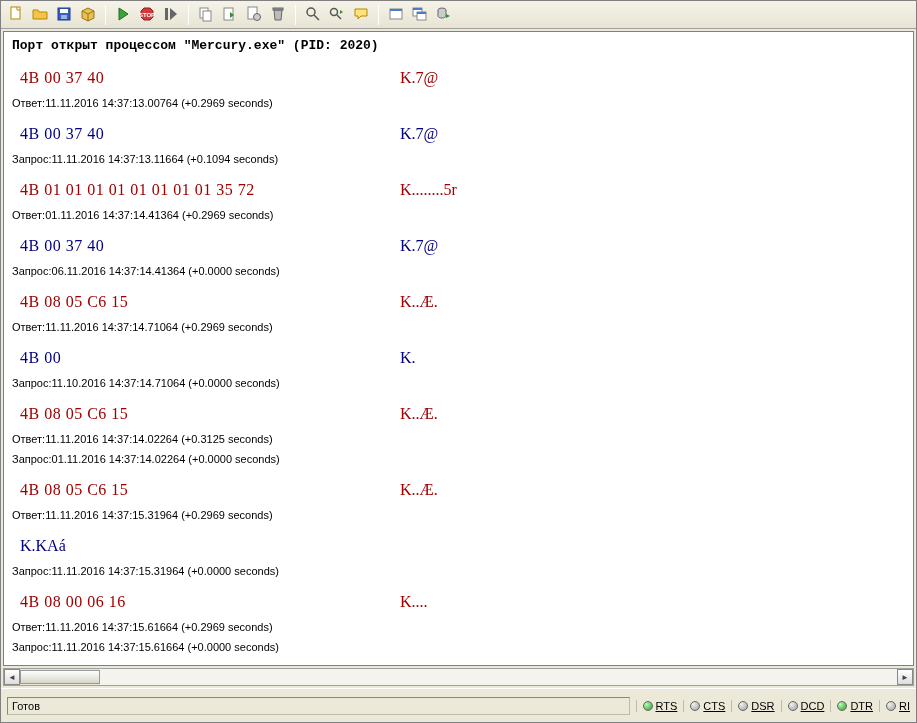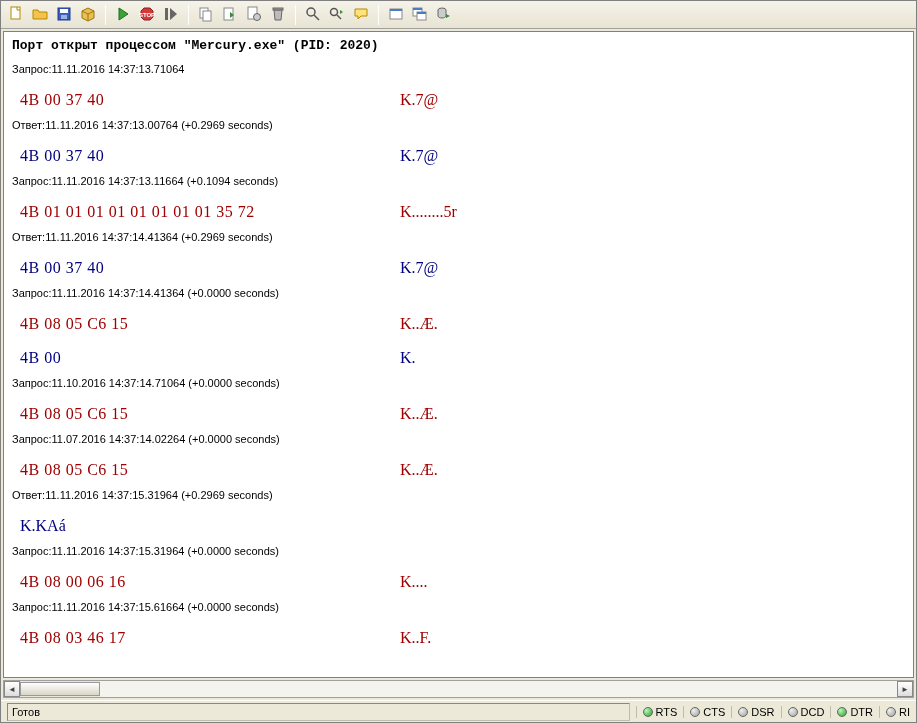--- a/index.html
+++ b/index.html
@@ -15,23 +15,23 @@
 .meta { font-family: Tahoma, Arial, sans-serif; font-size: 11px; color: #000; margin: 8px 0 6px 0; }
 .row { display: flex; font-family: Liberation Serif, serif; font-size: 16px; margin: 16px 0 10px 8px; }
 .hex { width: 380px; letter-spacing: 0.5px; white-space: pre; }
 .ascii { white-space: pre; }
 .req .hex, .req .ascii { color: #a00000; }
 .resp .hex, .resp .ascii { color: #000080; }
 .hscroll { height: 18px; background: #e9e7db; border: 1px solid #a0a0a0; margin: 0 2px 2px 2px; display: flex; align-items: center; }
 .hscroll .arrow { width: 16px; height: 16px; background: linear-gradient(#fff,#ddd); border: 1px solid #888; display: flex; align-items: center; justify-content: center; font-size: 8px; color: #444; cursor: pointer; }
 .hscroll .track { flex: 1; height: 16px; background: #f4f3ed; }
 .hscroll .thumb { width: 80px; height: 14px; background: linear-gradient(#fefefe,#d8d6c8); border: 1px solid #999; margin: 0; }
-.statusbar { height: 22px; background: #ece9d8; border-top: 1px solid #fff; display: flex; align-items: center; padding: 0 6px; font-size: 11px; }
+.statusbar { height: 34px; background: #ece9d8; border-top: 1px solid #fff; display: flex; align-items: center; padding: 0 6px; font-size: 11px; }
 .statusbar .status-text { flex: 1; border: 1px solid #bdbdab; padding: 2px 4px; background: #ece9d8; border-top-color:#8a8a7a; border-left-color:#8a8a7a;}
-.statusbar .ind { display: flex; align-items: center; gap: 3px; margin-left: 6px; border-left: 1px solid #bdbdab; padding-left: 6px; }
+.statusbar .ind { display: flex; align-items: center; gap: 3px; margin-left: 6px; border-left: 1px solid #bdbdab; padding-left: 6px; text-decoration: underline; }
 .led { width: 10px; height: 10px; border-radius: 50%; border: 1px solid #666; }
 .led.green { background: radial-gradient(circle at 30% 30%, #bdf7bd, #1fa51f); }
 .led.gray { background: radial-gradient(circle at 30% 30%, #f0f0f0, #a0a0a0); }
 
 .content::-webkit-scrollbar { width: 17px; }
 .content::-webkit-scrollbar-track { background: #f4f3ed; border-left: 1px solid #a0a0a0; }
 .content::-webkit-scrollbar-thumb { background: linear-gradient(#fefefe,#d8d6c8); border: 1px solid #999; }
 .content::-webkit-scrollbar-button { background: linear-gradient(#fff,#ddd); border: 1px solid #888; height: 17px; }
 </style>
 </head>
@@ -146,68 +146,70 @@
             <ellipse cx="6" cy="4" rx="4" ry="2" fill="#ccc" stroke="#666"></ellipse>
             <path d="M2 4v6c0 1 2 2 4 2s4-1 4-2V4" fill="#ccc" stroke="#666"></path>
             <path d="M10 8l4 2-4 2z" fill="#3a8a3a"></path>
           </svg></span>
       </div>
     </div>
 
   <div class="content-wrap">
     <div class="content" id="content">
       <div class="header-line">Порт открыт процессом "Mercury.exe" (PID: 2020)</div>
-    <div class="meta">Запрос:11.11.2016 14:37:13.71064</div>
         <div class="row req">
           <div class="hex">4B 00 37 40</div>
           <div class="ascii">K.7@</div>
         </div>
         <div class="meta">Ответ:11.11.2016 14:37:13.00764 (+0.2969 seconds)</div>
         <div class="row resp">
           <div class="hex">4B 00 37 40</div>
           <div class="ascii">K.7@</div>
         </div>
         <div class="meta">Запрос:11.11.2016 14:37:13.11664 (+0.1094 seconds)</div>
         <div class="row req">
           <div class="hex">4B 01 01 01 01 01 01 01 01 35 72</div>
           <div class="ascii">K........5r</div>
         </div>
-        <div class="meta">Ответ:11.11.2016 14:37:14.41364 (+0.2969 seconds)</div>
+        <div class="meta">Ответ:01.11.2016 14:37:14.41364 (+0.2969 seconds)</div>
         <div class="row resp">
           <div class="hex">4B 00 37 40</div>
           <div class="ascii">K.7@</div>
         </div>
-        <div class="meta">Запрос:11.11.2016 14:37:14.41364 (+0.0000 seconds)</div>
+        <div class="meta">Запрос:06.11.2016 14:37:14.41364 (+0.0000 seconds)</div>
         <div class="row req">
           <div class="hex">4B 08 05 C6 15</div>
           <div class="ascii">K..Æ.</div>
         </div>
+        <div class="meta">Ответ:11.11.2016 14:37:14.71064 (+0.2969 seconds)</div>
         <div class="row resp">
           <div class="hex">4B 00</div>
           <div class="ascii">K.</div>
         </div>
         <div class="meta">Запрос:11.10.2016 14:37:14.71064 (+0.0000 seconds)</div>
         <div class="row req">
           <div class="hex">4B 08 05 C6 15</div>
           <div class="ascii">K..Æ.</div>
         </div>
-        <div class="meta">Запрос:11.07.2016 14:37:14.02264 (+0.0000 seconds)</div>
+        <div class="meta">Ответ:11.11.2016 14:37:14.02264 (+0.3125 seconds)</div>
+        <div class="meta">Запрос:01.11.2016 14:37:14.02264 (+0.0000 seconds)</div>
         <div class="row req">
           <div class="hex">4B 08 05 C6 15</div>
           <div class="ascii">K..Æ.</div>
         </div>
         <div class="meta">Ответ:11.11.2016 14:37:15.31964 (+0.2969 seconds)</div>
         <div class="row resp">
           <div class="ascii">K.KAá</div>
         </div>
         <div class="meta">Запрос:11.11.2016 14:37:15.31964 (+0.0000 seconds)</div>
         <div class="row req">
           <div class="hex">4B 08 00 06 16</div>
           <div class="ascii">K....</div>
         </div>
+        <div class="meta">Ответ:11.11.2016 14:37:15.61664 (+0.2969 seconds)</div>
         <div class="meta">Запрос:11.11.2016 14:37:15.61664 (+0.0000 seconds)</div>
         <div class="row req">
           <div class="hex">4B 08 03 46 17</div>
           <div class="ascii">K..F.</div>
         </div>
       </div>
   </div>
 
   <div class="hscroll">
     <div class="arrow">◄</div>

